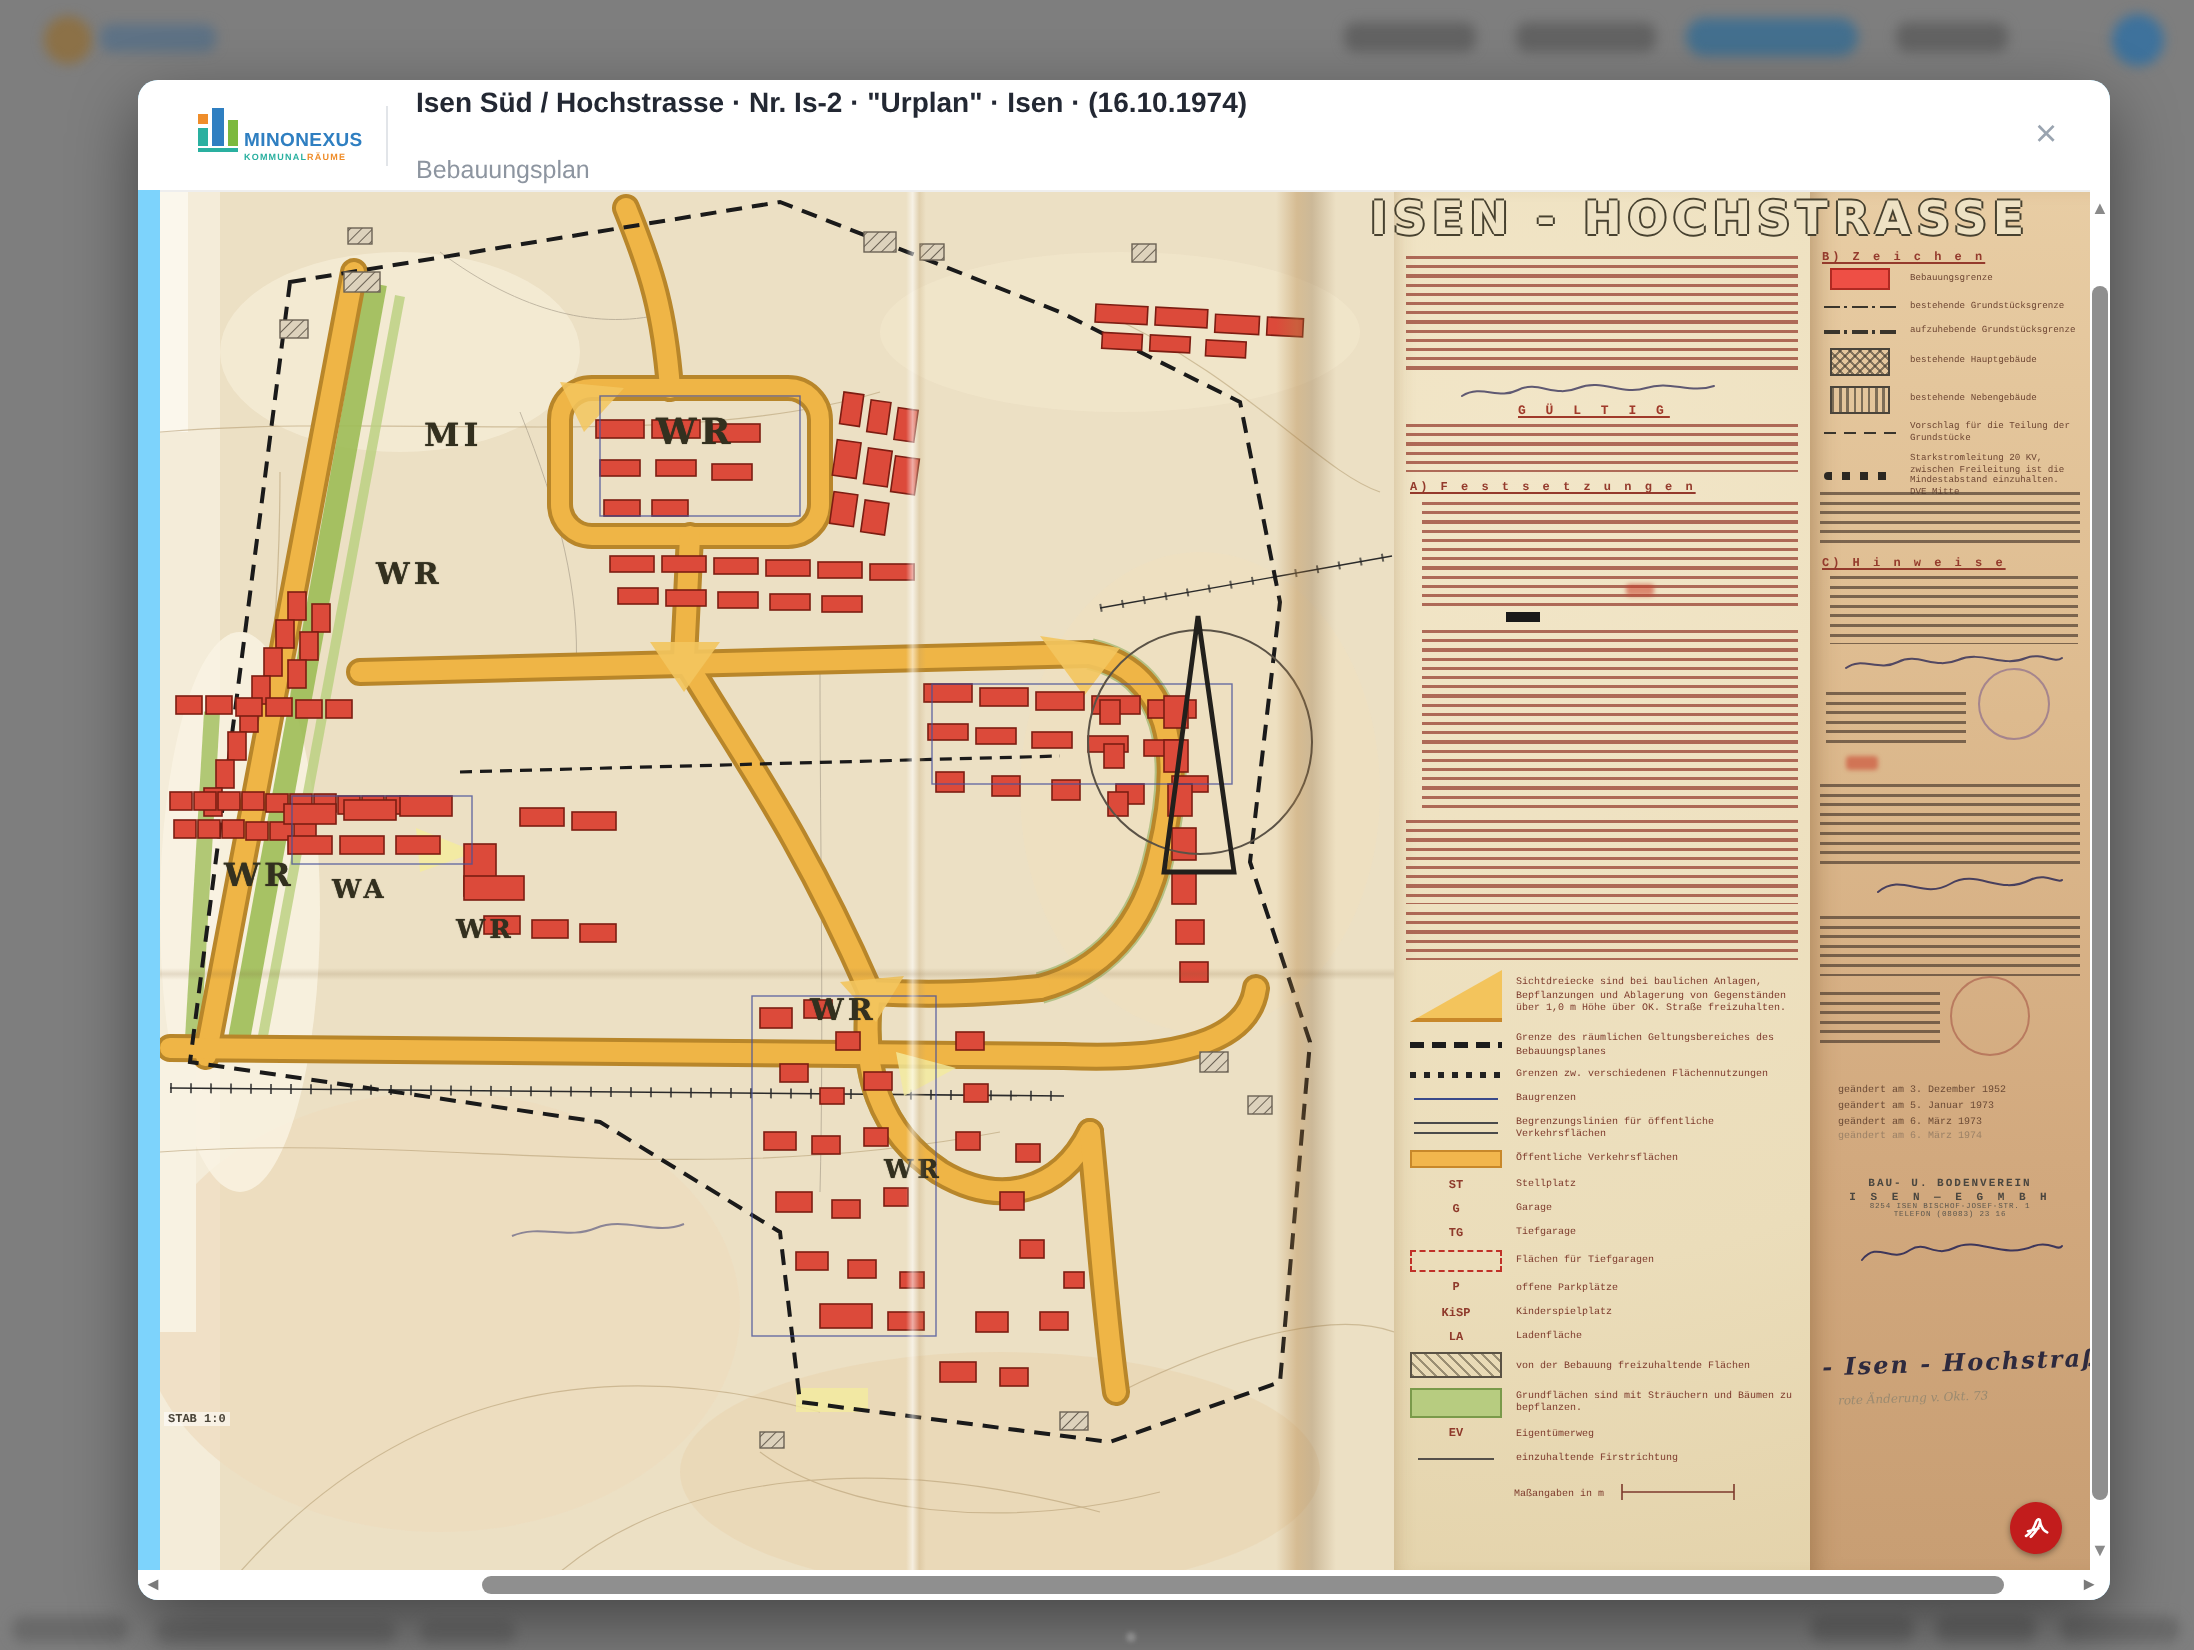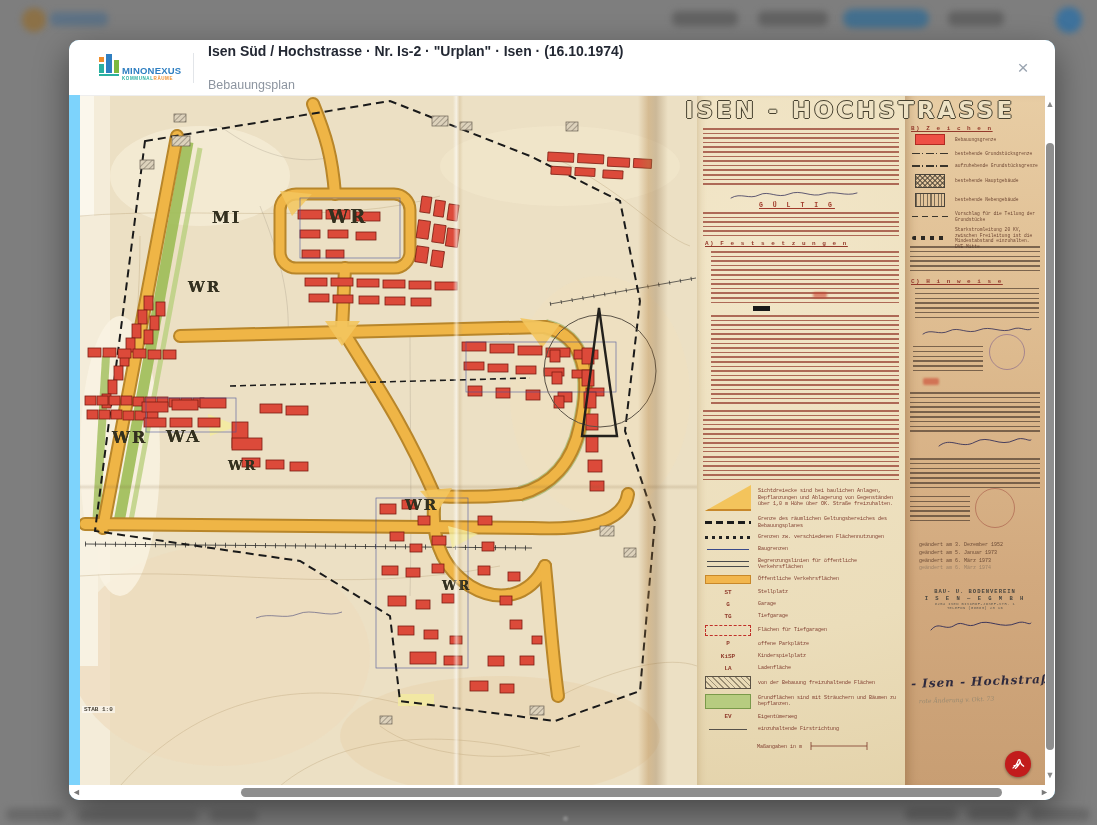--- a/index.html
+++ b/index.html
@@ -485,21 +485,21 @@
         <circle cx="520" cy="275" r="56" fill="none" stroke="#5a5246" stroke-width="1"></circle>
         <path d="M519,212 L537,340 L502,340 Z" fill="none" stroke="#22201c" stroke-width="2.4"></path>
 
         <path d="M176,522 C190,516 204,524 218,518 C232,512 248,522 262,516" stroke="#4a4a7a" stroke-width="1" fill="none" opacity=".6"></path>
       </svg>
 
       <div class="map-label" style="left:132px; top:112px; font-size:16px;">MI</div>
       <div class="map-label" style="left:248px; top:110px; font-size:18px;">WR</div>
       <div class="map-label" style="left:108px; top:182px; font-size:15px;">WR</div>
       <div class="map-label" style="left:32px; top:332px; font-size:16px;">WR</div>
-      <div class="map-label" style="left:86px; top:330px; font-size:17px;">WA</div>
+      <div class="map-label" style="left:86px; top:342px; font-size:13px;">WA</div>
       <div class="map-label" style="left:148px; top:362px; font-size:13px;">WR</div>
       <div class="map-label" style="left:325px; top:400px; font-size:15px;">WR</div>
       <div class="map-label" style="left:362px; top:482px; font-size:13px;">WR</div>
       <div class="scale-note">STAB 1:0</div>
     </div>
 
     <div class="colA">
       <div class="abs tx" style="left:6px; top:32px;  width:196px; height:60px;"></div>
       <svg class="abs" style="left:30px; top:93px;" width="150" height="14">
         <path class="hand" d="M4,9 C14,3 22,11 32,6 C42,1 50,10 62,5 C74,0 84,9 96,5 C108,1 118,8 130,4" opacity=".75"></path>

